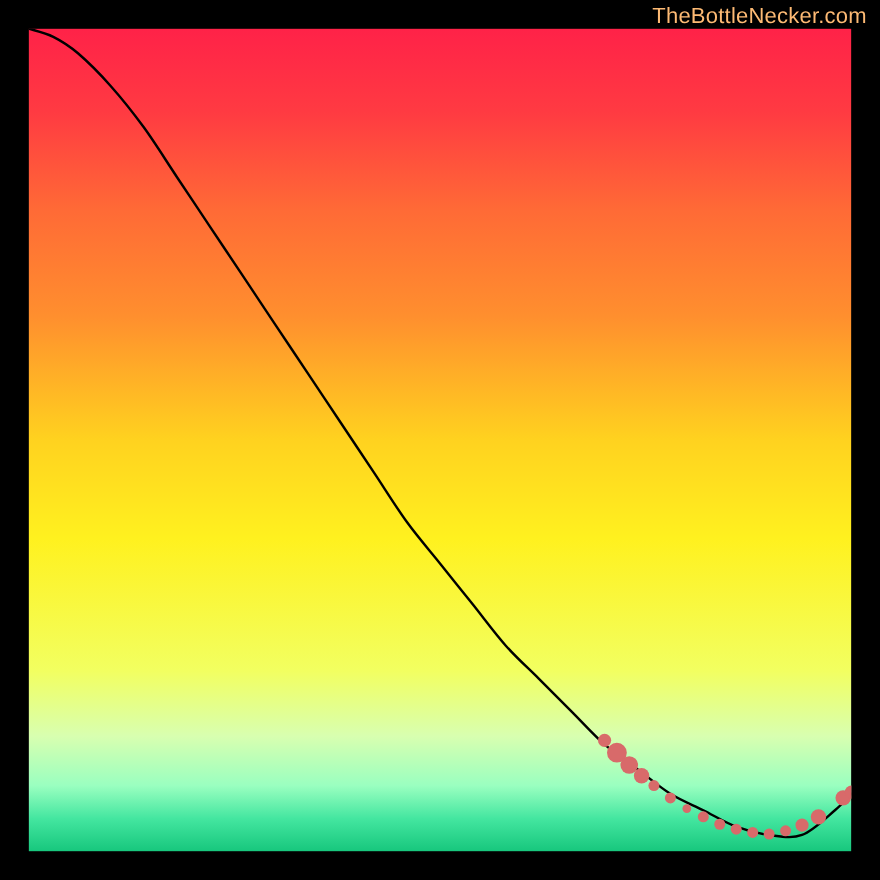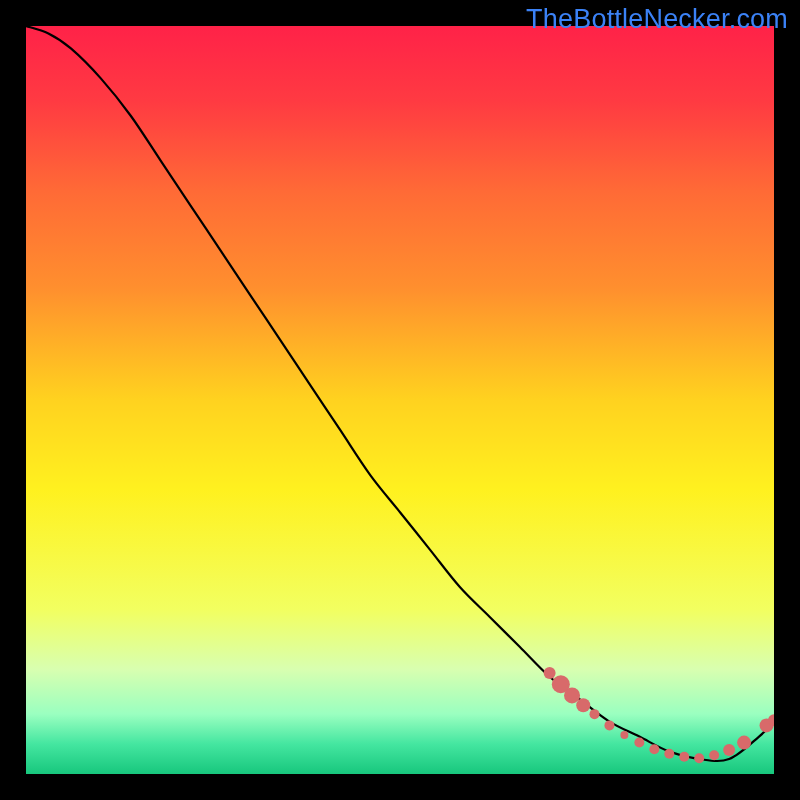--- a/index.html
+++ b/index.html
@@ -8,22 +8,22 @@
     width: 800px;
     height: 800px;
     background: #000;
     font-family: Arial, Helvetica, sans-serif;
     overflow: hidden;
   }
   .attribution {
     position: absolute;
     top: 4px;
     right: 12px;
-    color: #3b82f6;
-    font-size: 27px;
+    color: #fdba74;
+    font-size: 20px;
     font-weight: 500;
     letter-spacing: 0.2px;
     z-index: 10;
   }
   .chart-frame {
     position: absolute;
     left: 26px;
     top: 26px;
     width: 748px;
     height: 748px;

